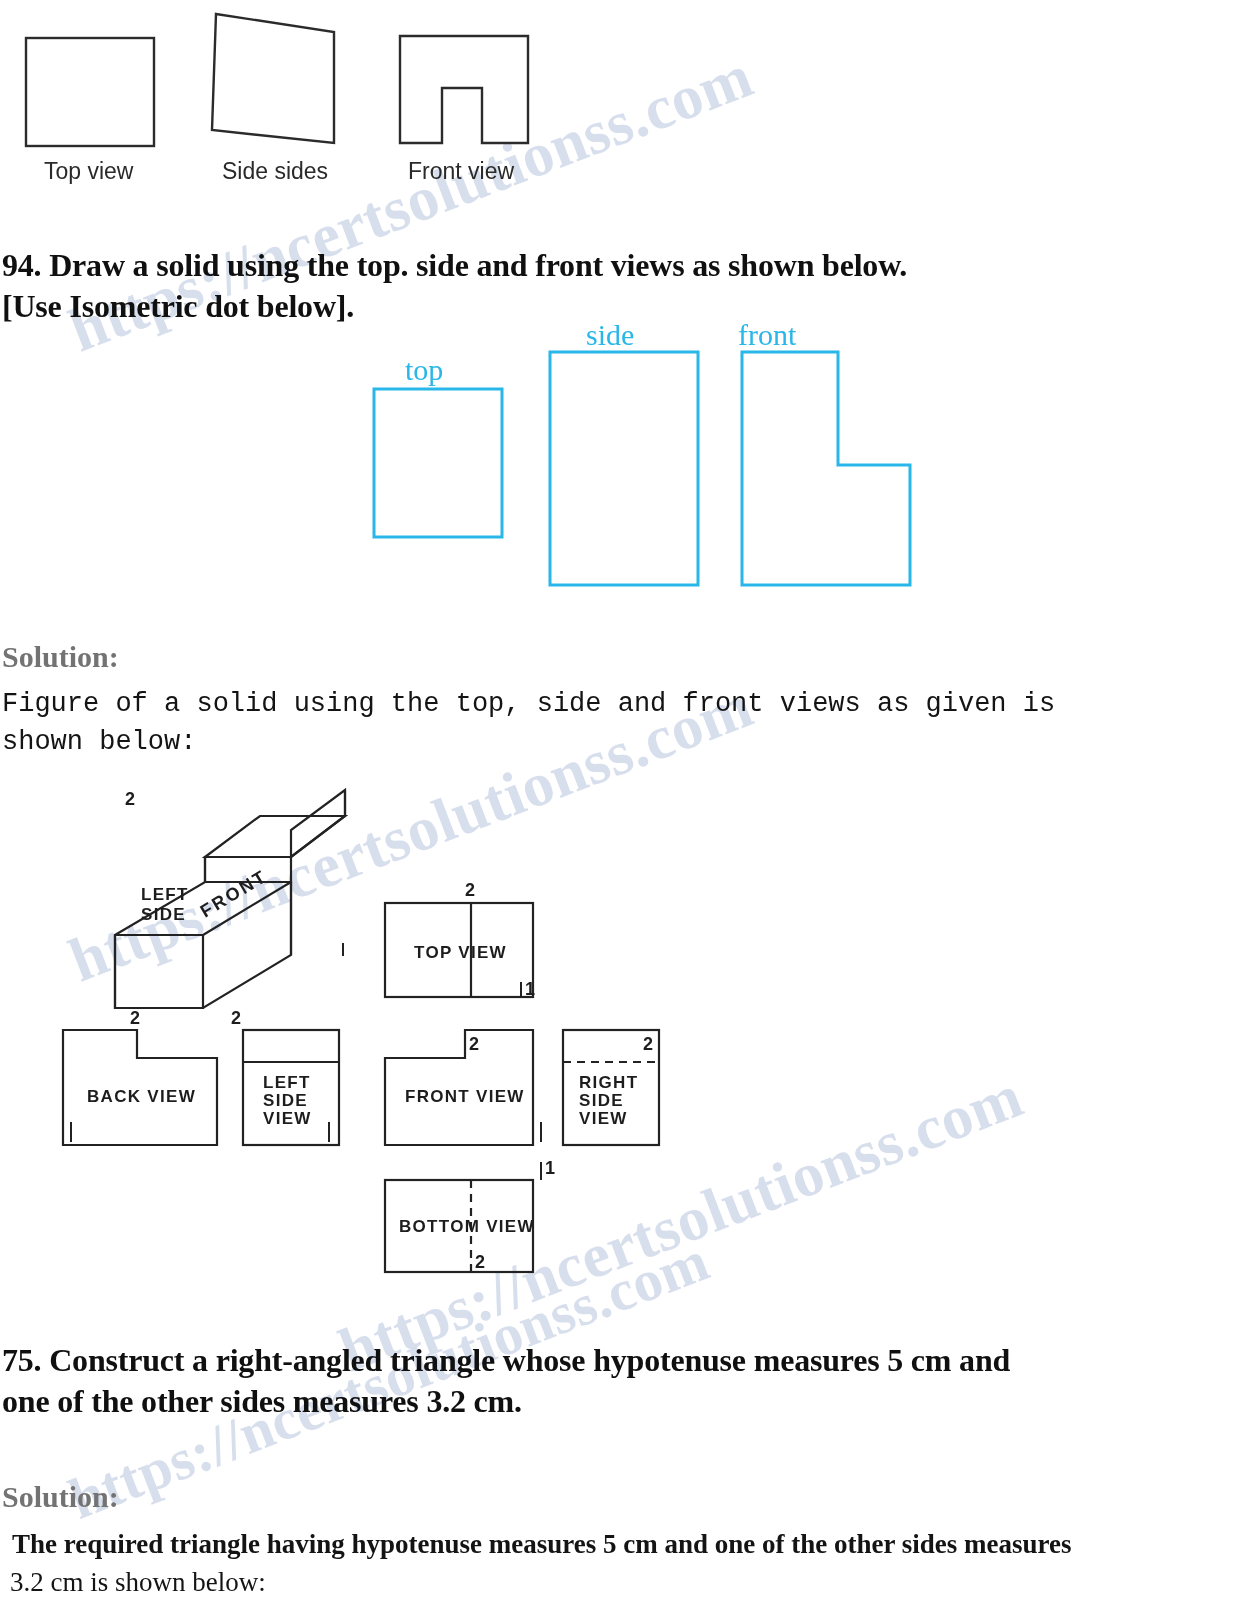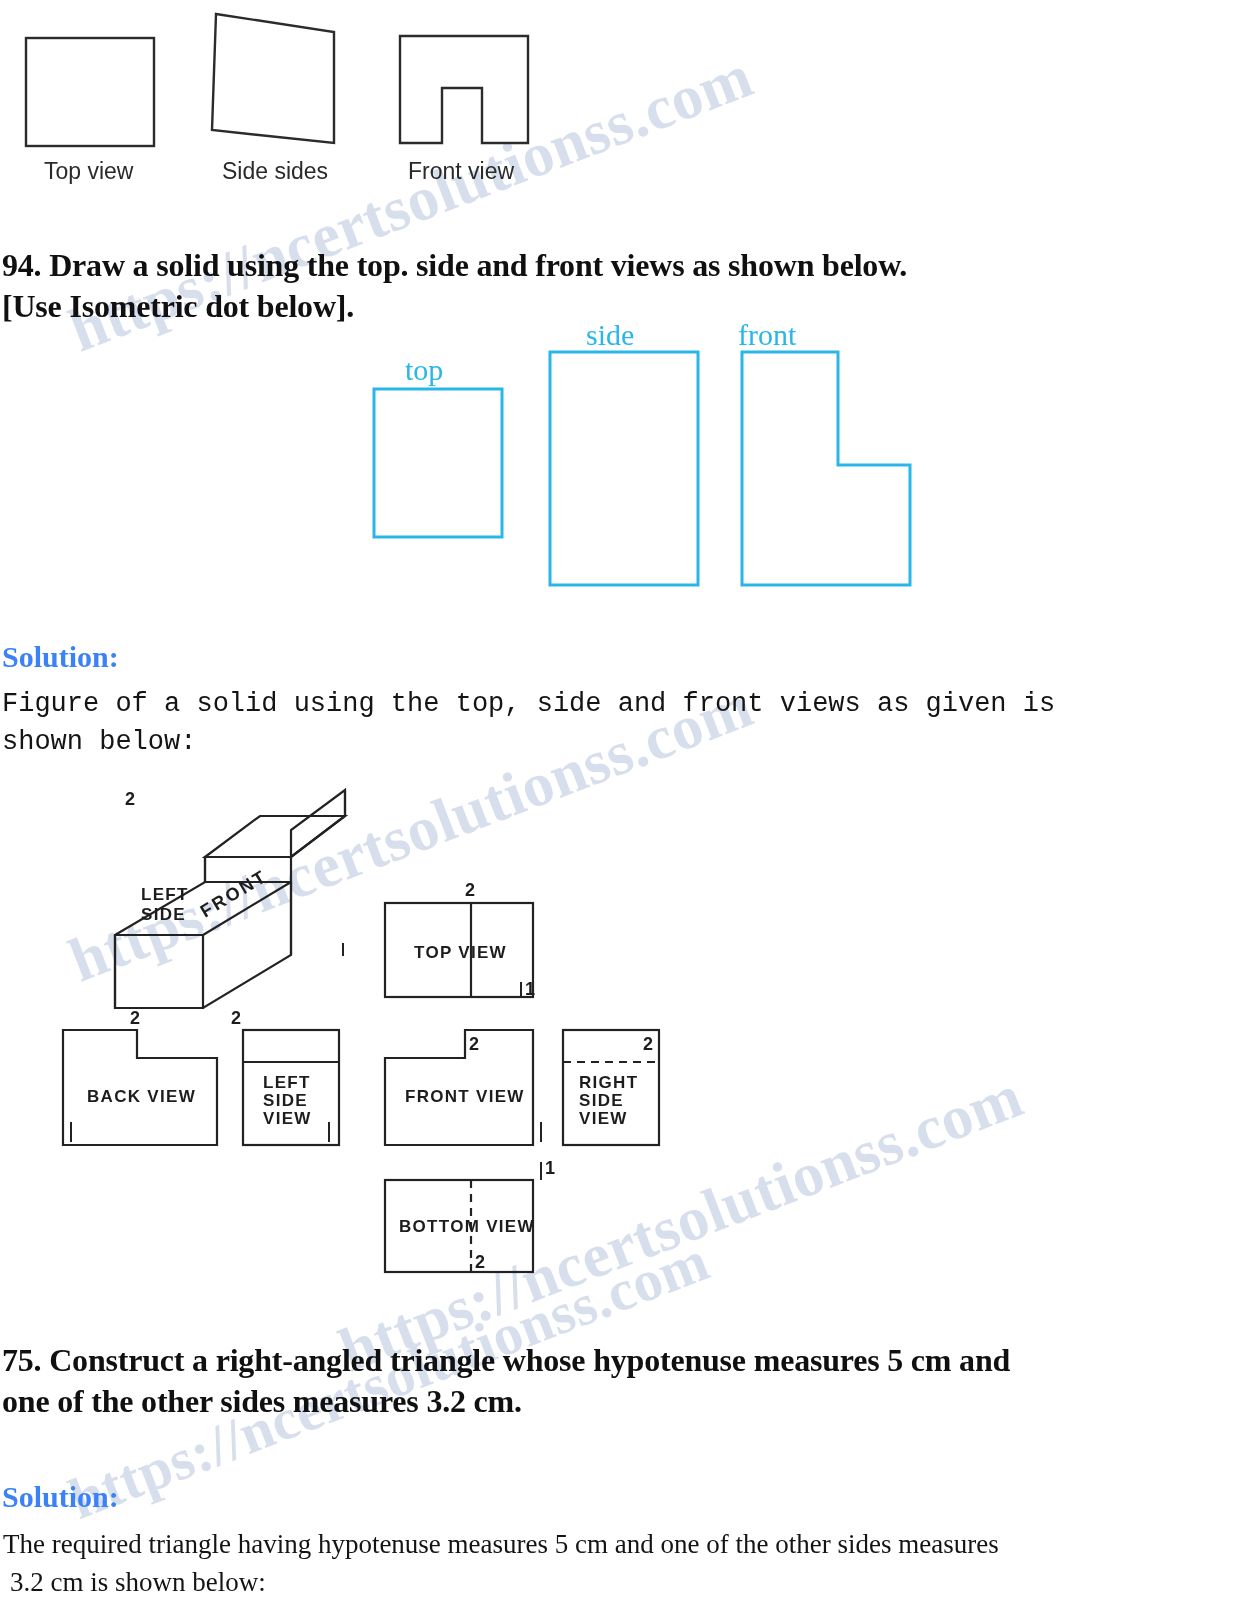--- a/index.html
+++ b/index.html
@@ -38,21 +38,21 @@
     font-size: 32px;
     line-height: 41px;
     color: #101010;
     letter-spacing: -0.2px;
   }
   .soltitle {
     position: absolute;
     font-family: "Liberation Serif", serif;
     font-weight: bold;
     font-size: 30px;
-    color: #3b82f6;
+    color: #737373;
   }
   .body-text {
     position: absolute;
     font-family: "Liberation Serif", serif;
     font-size: 27px;
     line-height: 38px;
     color: #141414;
   }
 
   
@@ -189,14 +189,14 @@
       <text x="490" y="424">1</text>
       <text x="420" y="518">2</text>
     </g>
   </svg>
 </div>
 
 <div class="qtext" style="left:2px; top:1340px; width:1230px;">75. Construct a right-angled triangle whose hypotenuse measures 5 cm and</div>
 <div class="qtext" style="left:2px; top:1381px; width:1230px;">one of the other sides measures 3.2 cm.</div>
 
 <div class="soltitle" style="left:2px; top:1480px;">Solution:</div>
-<div class="body-text" style="left:3px; top:1525px; width:1230px;">The required triangle having hypotenuse measures 5 cm and one of the other sides measures</div>
+<div class="body-text" style="left:12px; top:1525px; width:1230px;font-weight:bold;">The required triangle having hypotenuse measures 5 cm and one of the other sides measures</div>
 <div class="body-text" style="left:10px; top:1563px; width:1230px;">3.2 cm is shown below:</div>
 
 </body></html>

